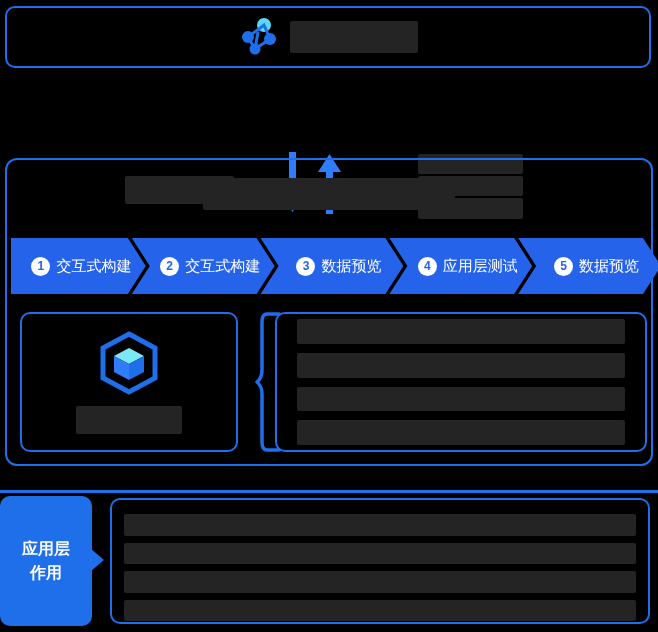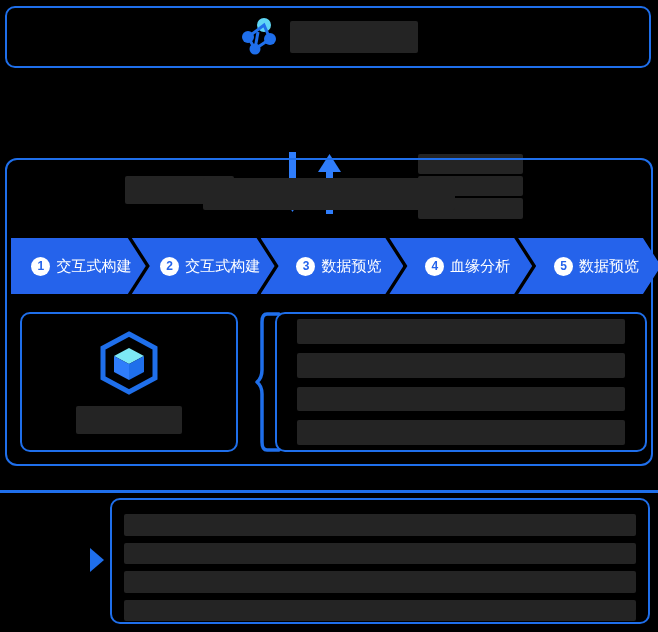--- a/index.html
+++ b/index.html
@@ -200,21 +200,21 @@
       <div class="step">
         <span class="step-num">2</span>
         <span class="step-label">交互式构建</span>
       </div>
       <div class="step">
         <span class="step-num">3</span>
         <span class="step-label">数据预览</span>
       </div>
       <div class="step">
         <span class="step-num">4</span>
-        <span class="step-label">血缘分析</span>
+        <span class="step-label">应用层测试</span>
       </div>
       <div class="step">
         <span class="step-num">5</span>
         <span class="step-label">数据预览</span>
       </div>
     </div>
 
     <div class="box-left">
       <span class="cube-icon">
         <svg width="66" height="66" viewBox="0 0 66 66" xmlns="http://www.w3.org/2000/svg">
@@ -237,20 +237,24 @@
       <span class="redact">1、████████████</span>
       <span class="redact">2、███████████████████</span>
       <span class="redact">3、█████████</span>
       <span class="redact">4、████████</span>
     </div>
   </div>
 
   <div class="bottom">
     <div class="divider-line"></div>
 
+    <div class="bottom-tab">
+      <span>应用层</span>
+      <span>作用</span>
+    </div>
     <div class="bottom-tab-arrow"></div>
 
     <div class="bottom-body">
       <span class="redact">████████████████，████████，████████████，████一██</span>
       <span class="redact">█████████████████，███████████████████████。</span>
       <span class="redact">█████  ██████████，████，███，████  ███████</span>
       <span class="redact">███。</span>
     </div>
   </div>
 

